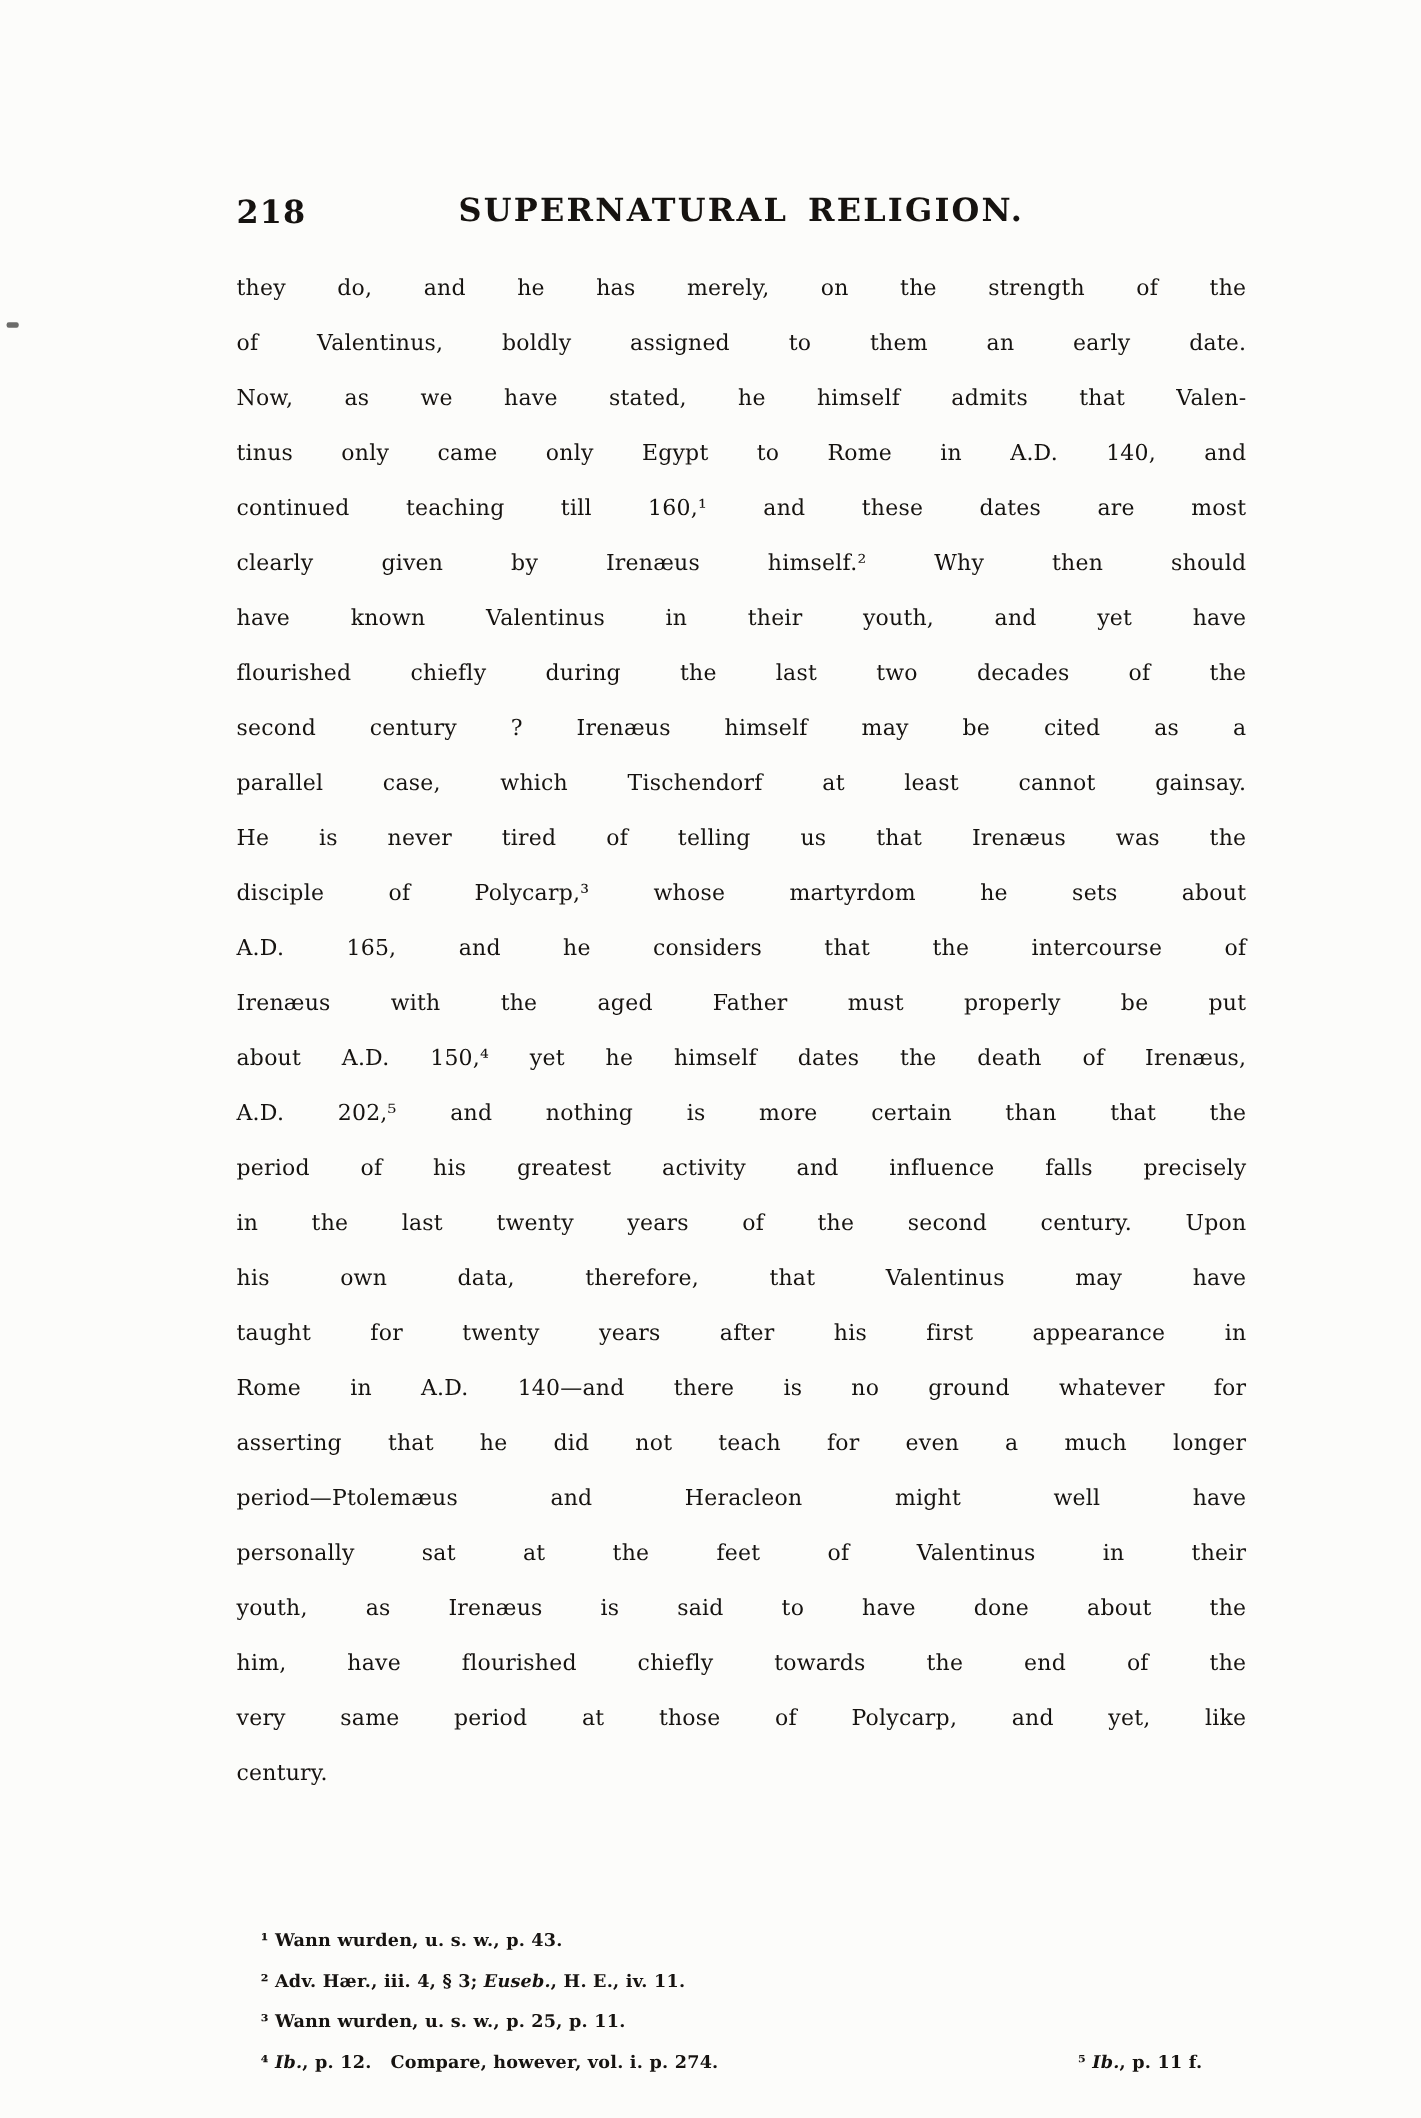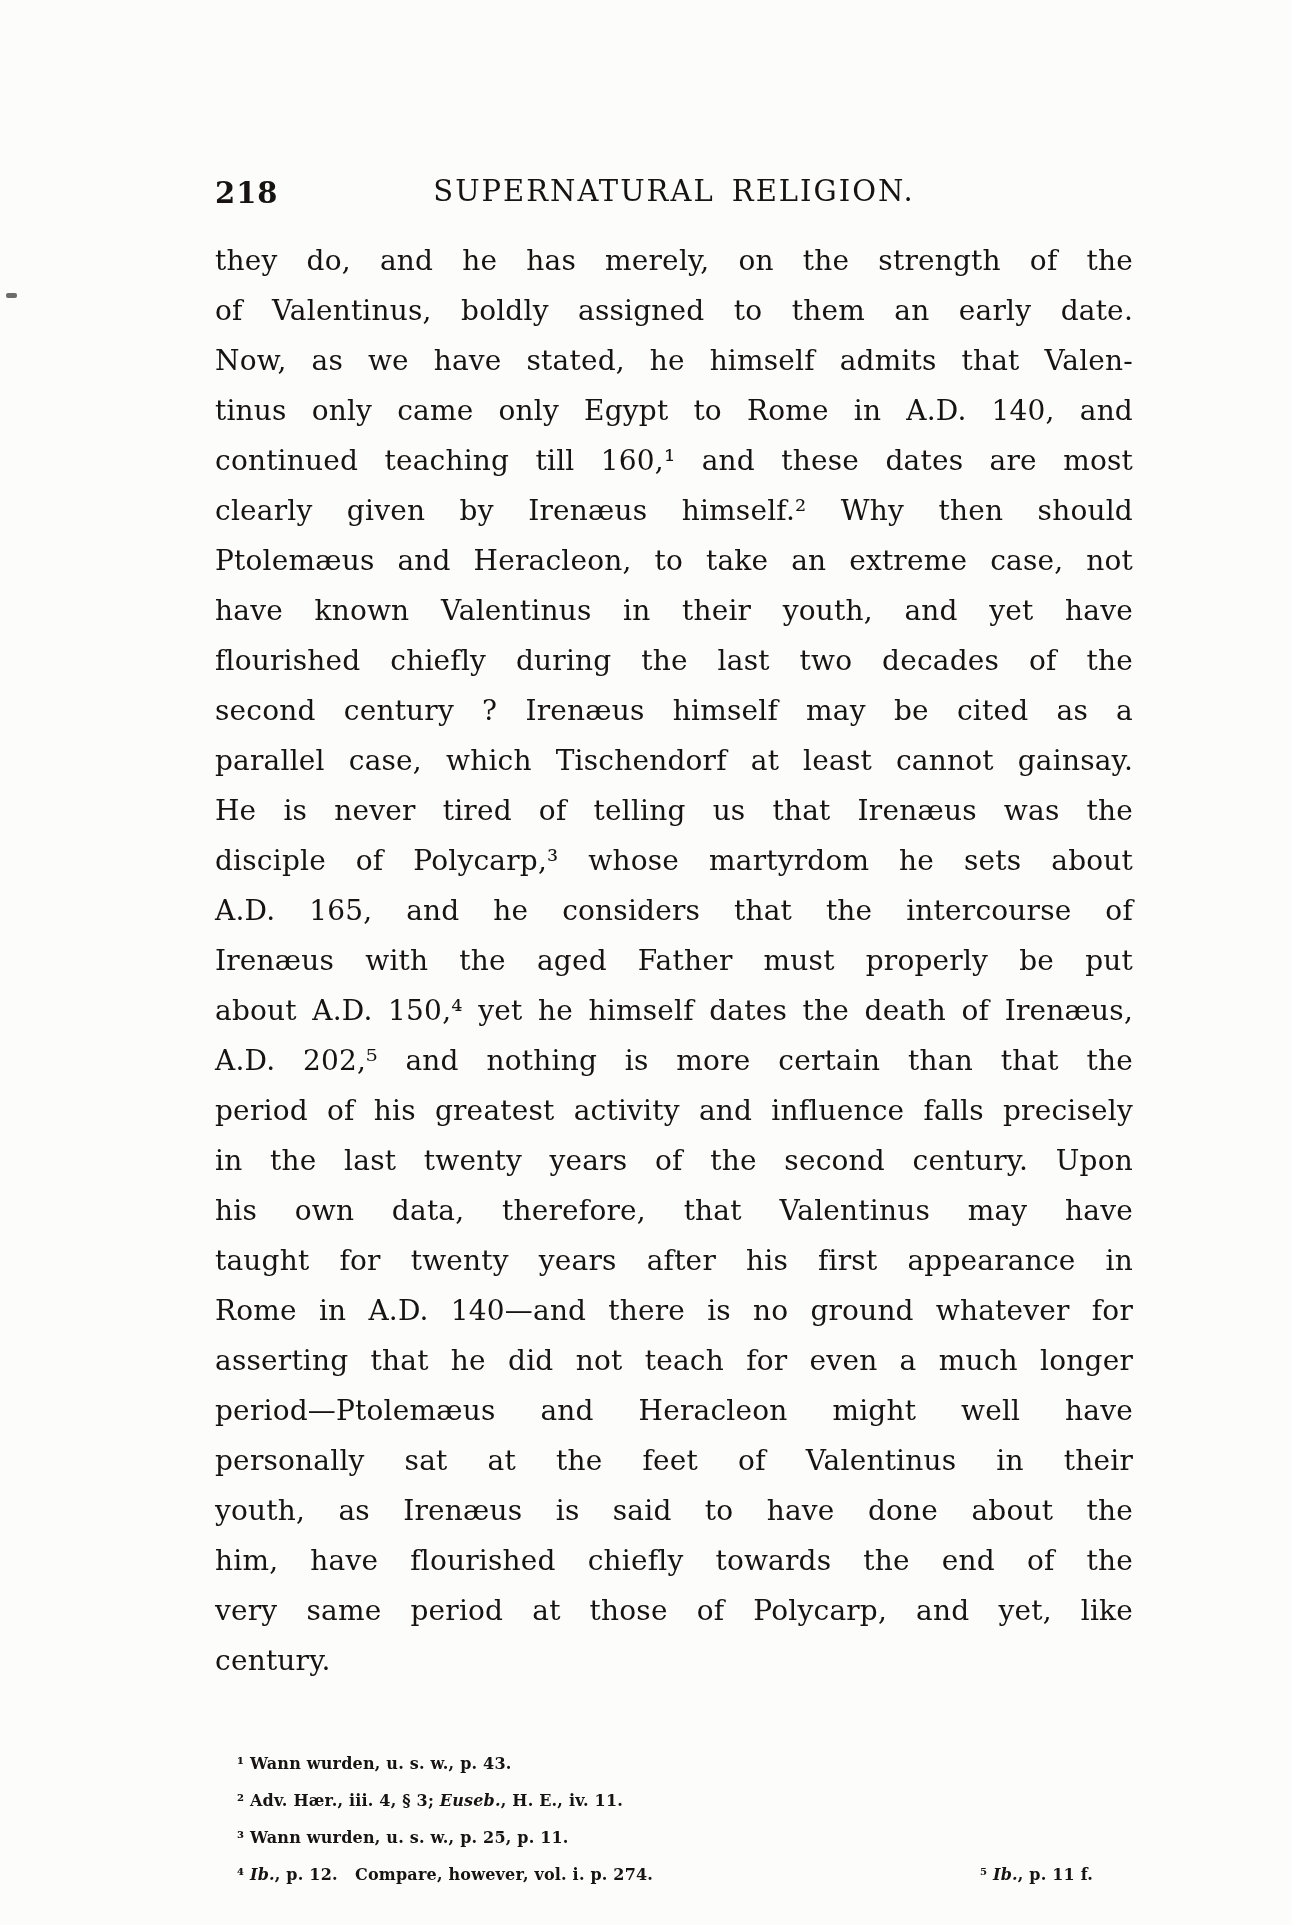--- a/index.html
+++ b/index.html
@@ -32,35 +32,35 @@
     font-weight: 700;
     letter-spacing: 1px;
   }
   .runtitle {
     position: absolute;
     left: 0;
     top: 0;
     width: 100%;
     text-align: center;
     font-size: 29px;
-    font-weight: 400;
+    font-weight: 700;
     letter-spacing: 2px;
     word-spacing: 6px;
   }
   
   .textblock {
     position: absolute;
     left: 215px;
     top: 236px;
     width: 918px;
   }
   .bline {
     height: 50px;
     line-height: 50px;
-    font-size: 28px;
+    font-size: 20px;
     letter-spacing: 0.2px;
     text-align: justify;
     text-align-last: justify;
     white-space: normal;
   }
   .bline.last {
     text-align-last: left;
   }
   
   .footnotes {
@@ -107,21 +107,20 @@
     <span class="runtitle">SUPERNATURAL RELIGION.</span>
   </div>
 
   <div class="textblock">
     <div class="bline">they do, and he has merely, on the strength of the</div>
     <div class="bline">of Valentinus, boldly assigned to them an early date.</div>
     <div class="bline">Now, as we have stated, he himself admits that Valen-</div>
     <div class="bline">tinus only came only Egypt to Rome in A.D. 140, and</div>
     <div class="bline">continued teaching till 160,¹ and these dates are most</div>
     <div class="bline">clearly given by Irenæus himself.² Why then should</div>
-    <div class="bline">Ptolemæus and Heracleon, to take an extreme case, not</div>
     <div class="bline">have known Valentinus in their youth, and yet have</div>
     <div class="bline">flourished chiefly during the last two decades of the</div>
     <div class="bline">second century ? Irenæus himself may be cited as a</div>
     <div class="bline">parallel case, which Tischendorf at least cannot gainsay.</div>
     <div class="bline">He is never tired of telling us that Irenæus was the</div>
     <div class="bline">disciple of Polycarp,³ whose martyrdom he sets about</div>
     <div class="bline">A.D. 165, and he considers that the intercourse of</div>
     <div class="bline">Irenæus with the aged Father must properly be put</div>
     <div class="bline">about A.D. 150,⁴ yet he himself dates the death of Irenæus,</div>
     <div class="bline">A.D. 202,⁵ and nothing is more certain than that the</div>

